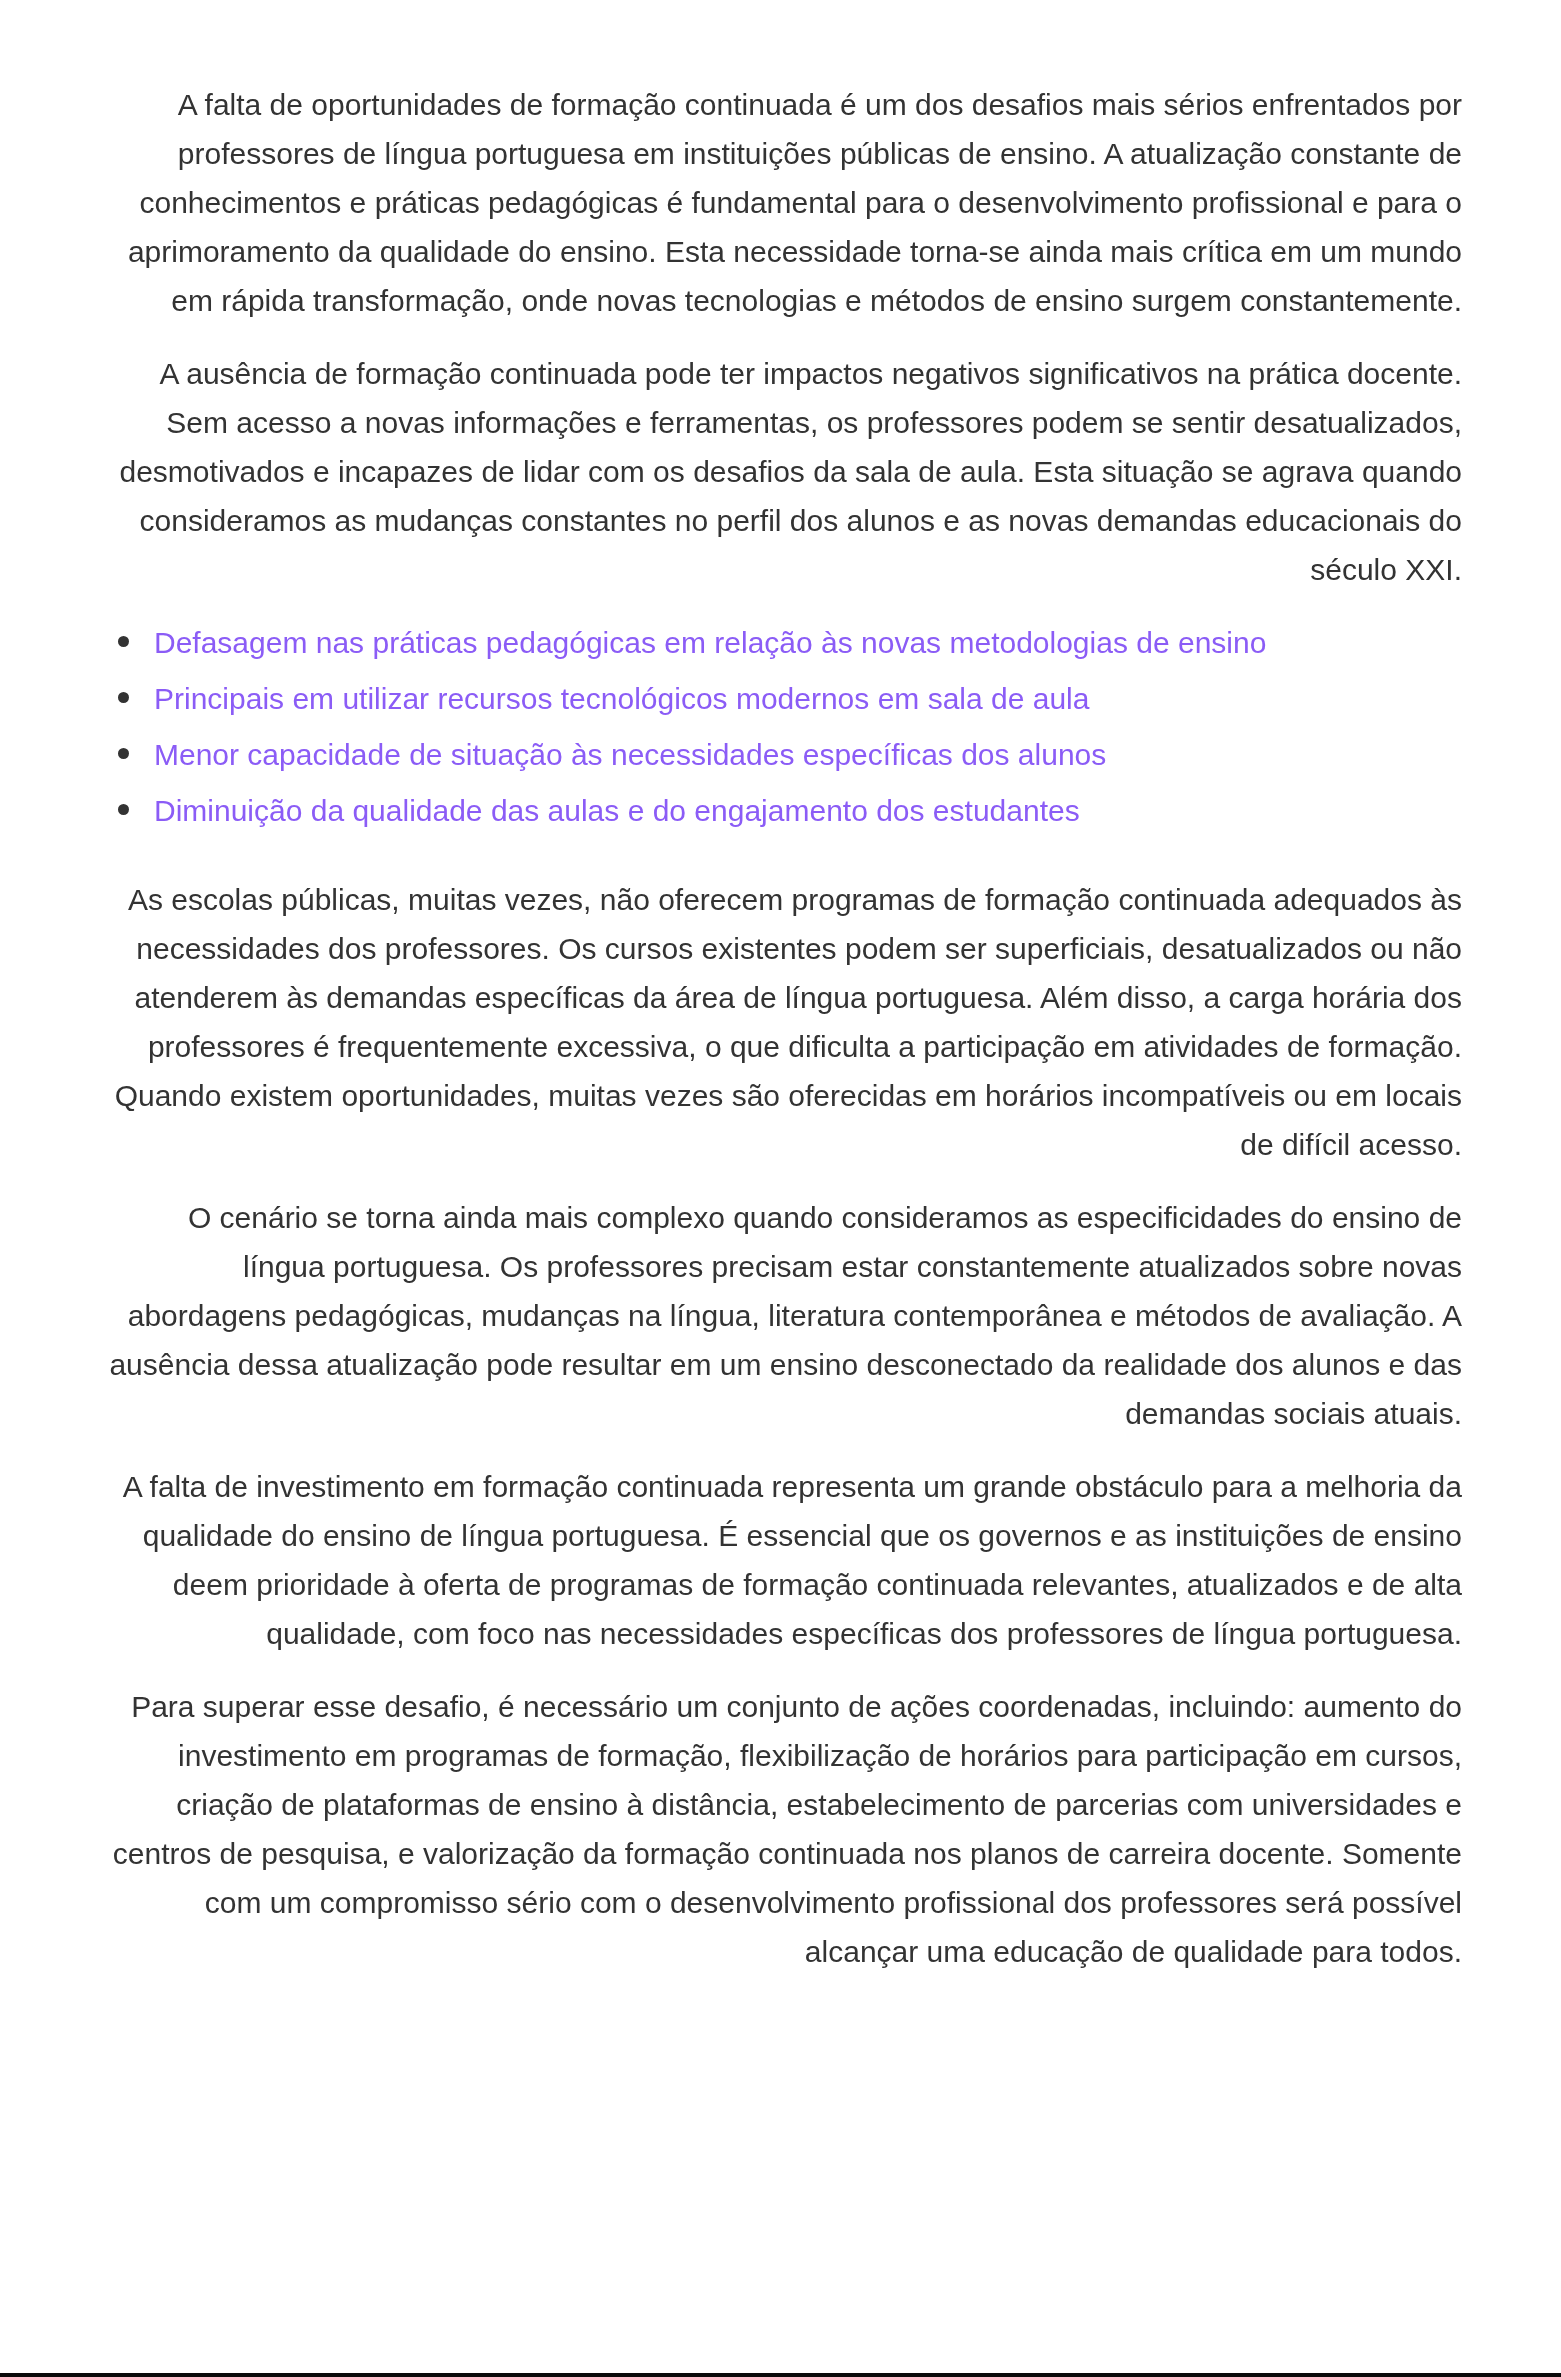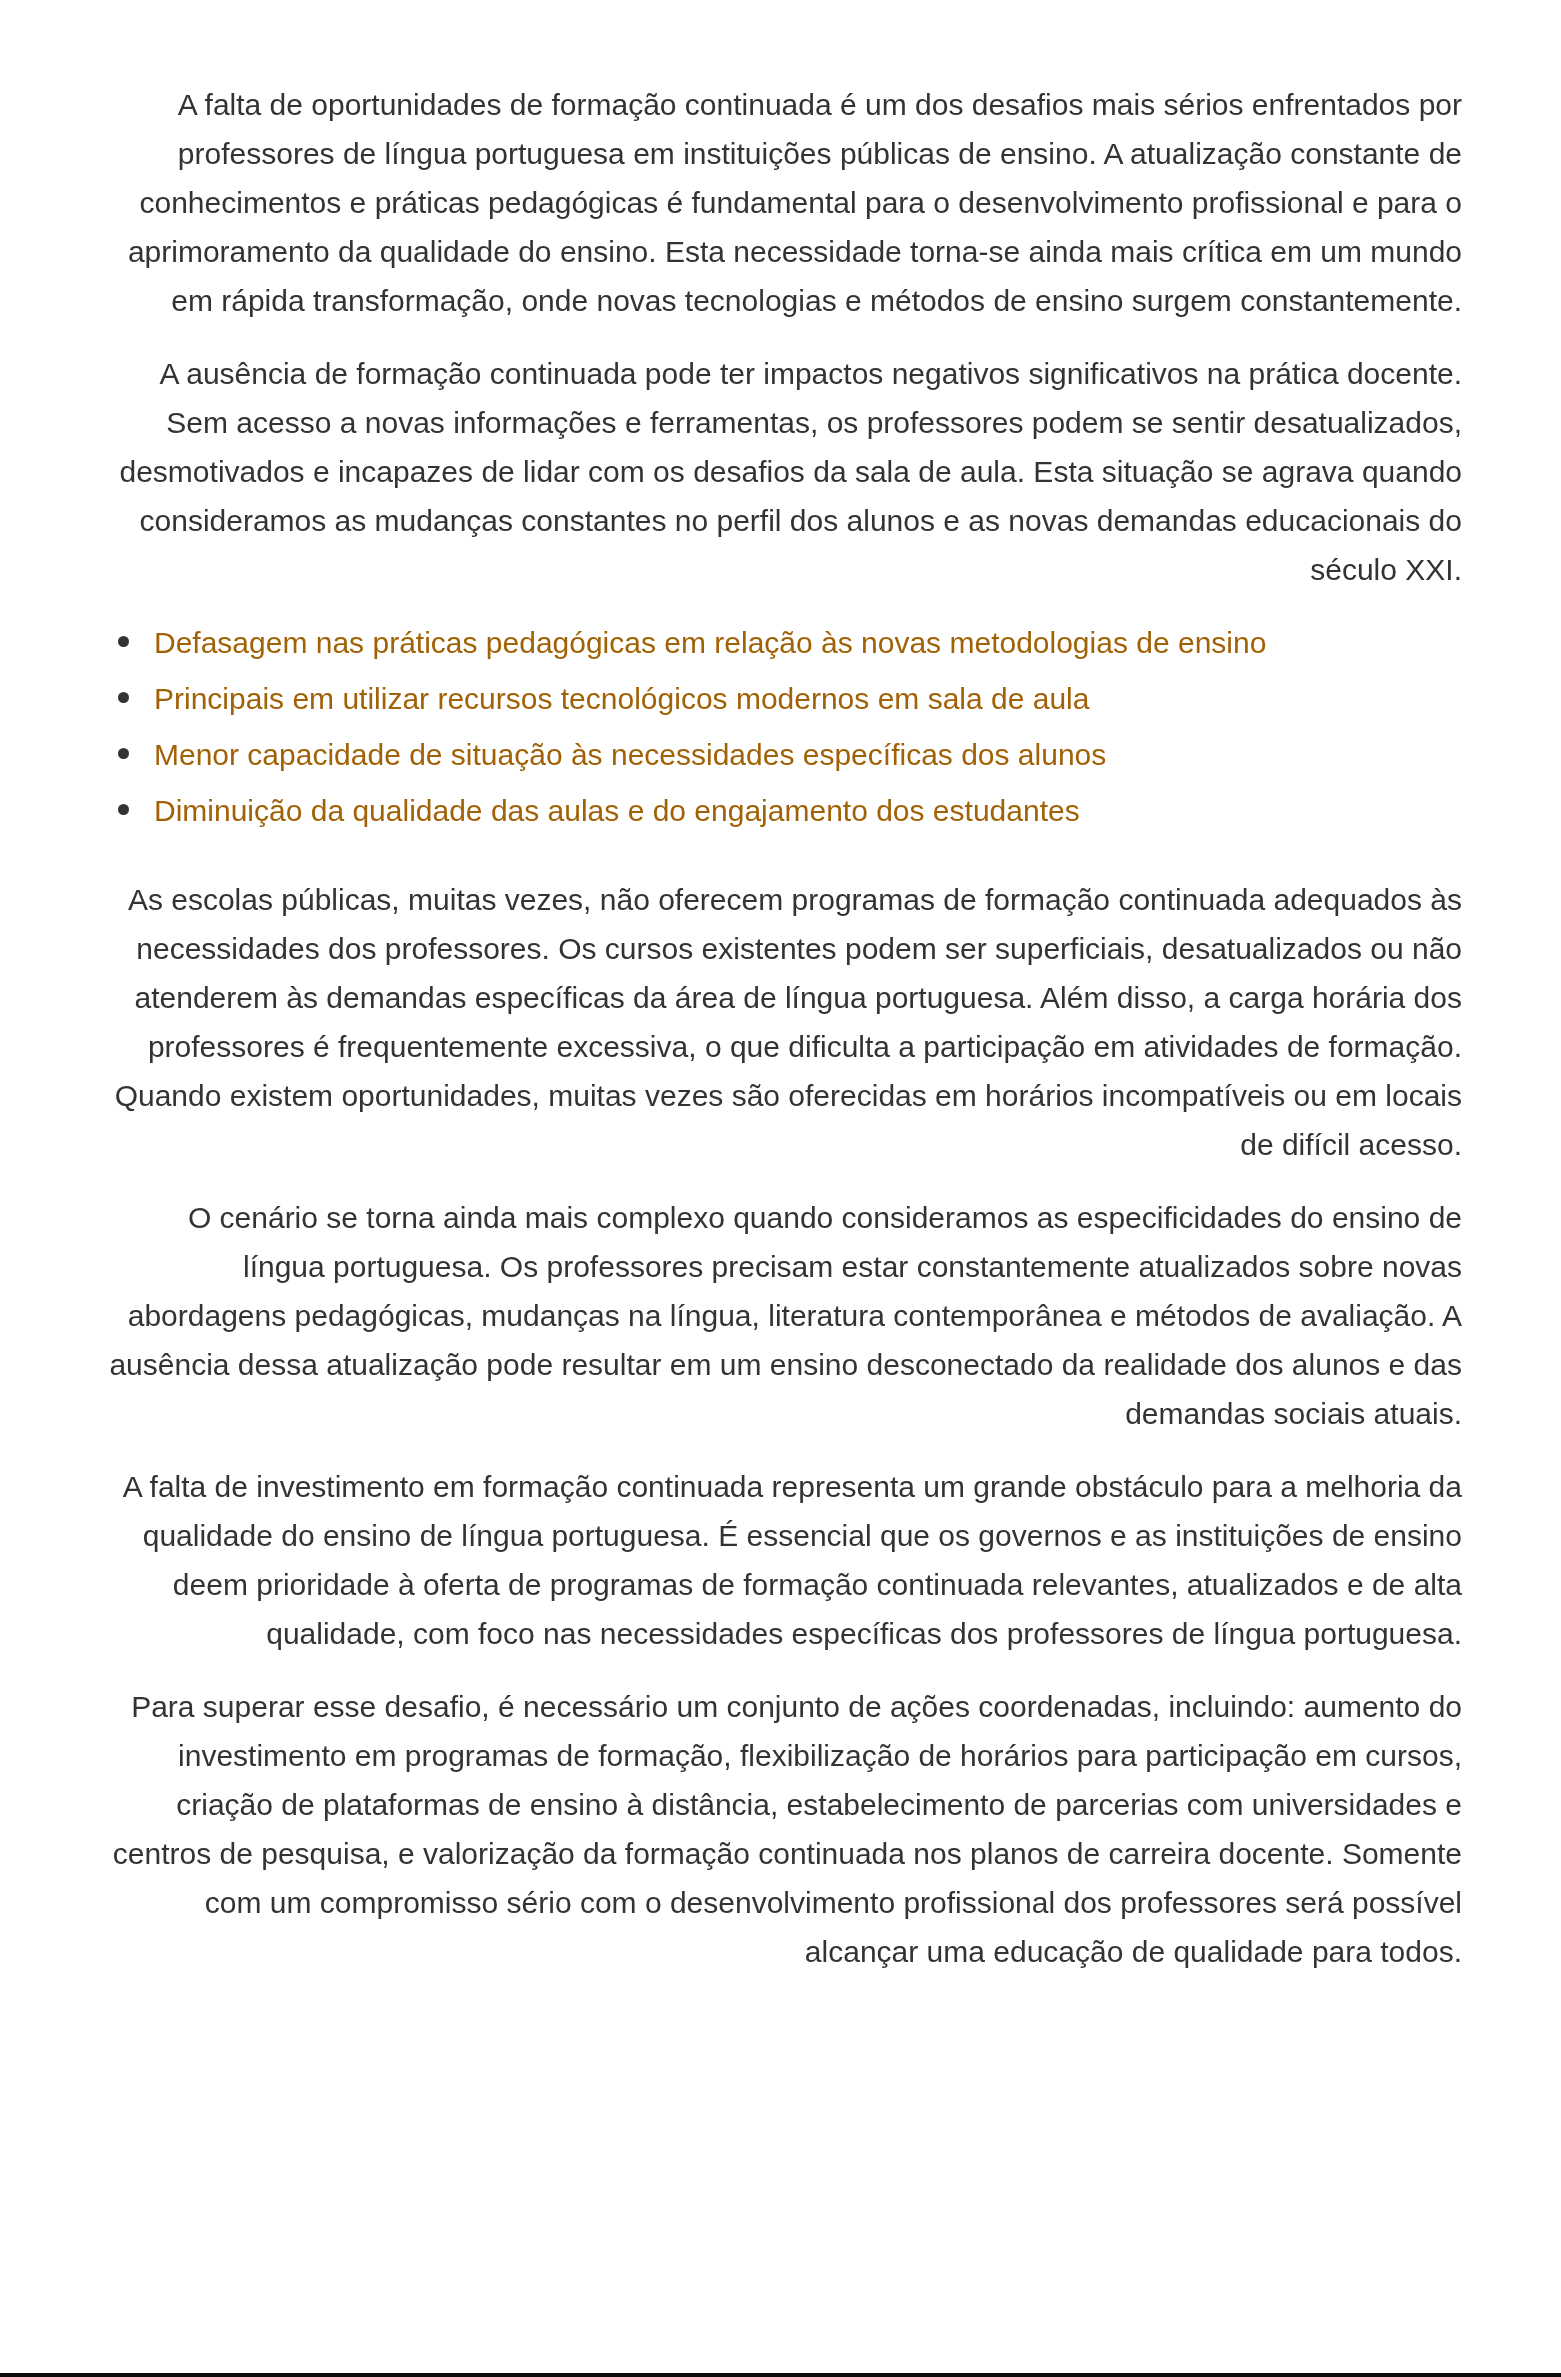--- a/index.html
+++ b/index.html
@@ -44,21 +44,21 @@
   .article ul {
     margin: 0 0 40px 0;
     padding: 0 0 0 54px;
     list-style: none;
   }
   .article li {
     position: relative;
     font-size: 30px;
     line-height: 49px;
     margin: 0 0 7px 0;
-    color: #a16207;
+    color: #8b5cf6;
     max-width: 1284px;
   }
   .article li:last-child { margin-bottom: 0; }
   .article li .bullet-dot {
     position: absolute;
     left: -36px;
     top: 18px;
     width: 11.3px;
     height: 11.3px;
     border-radius: 50%;

